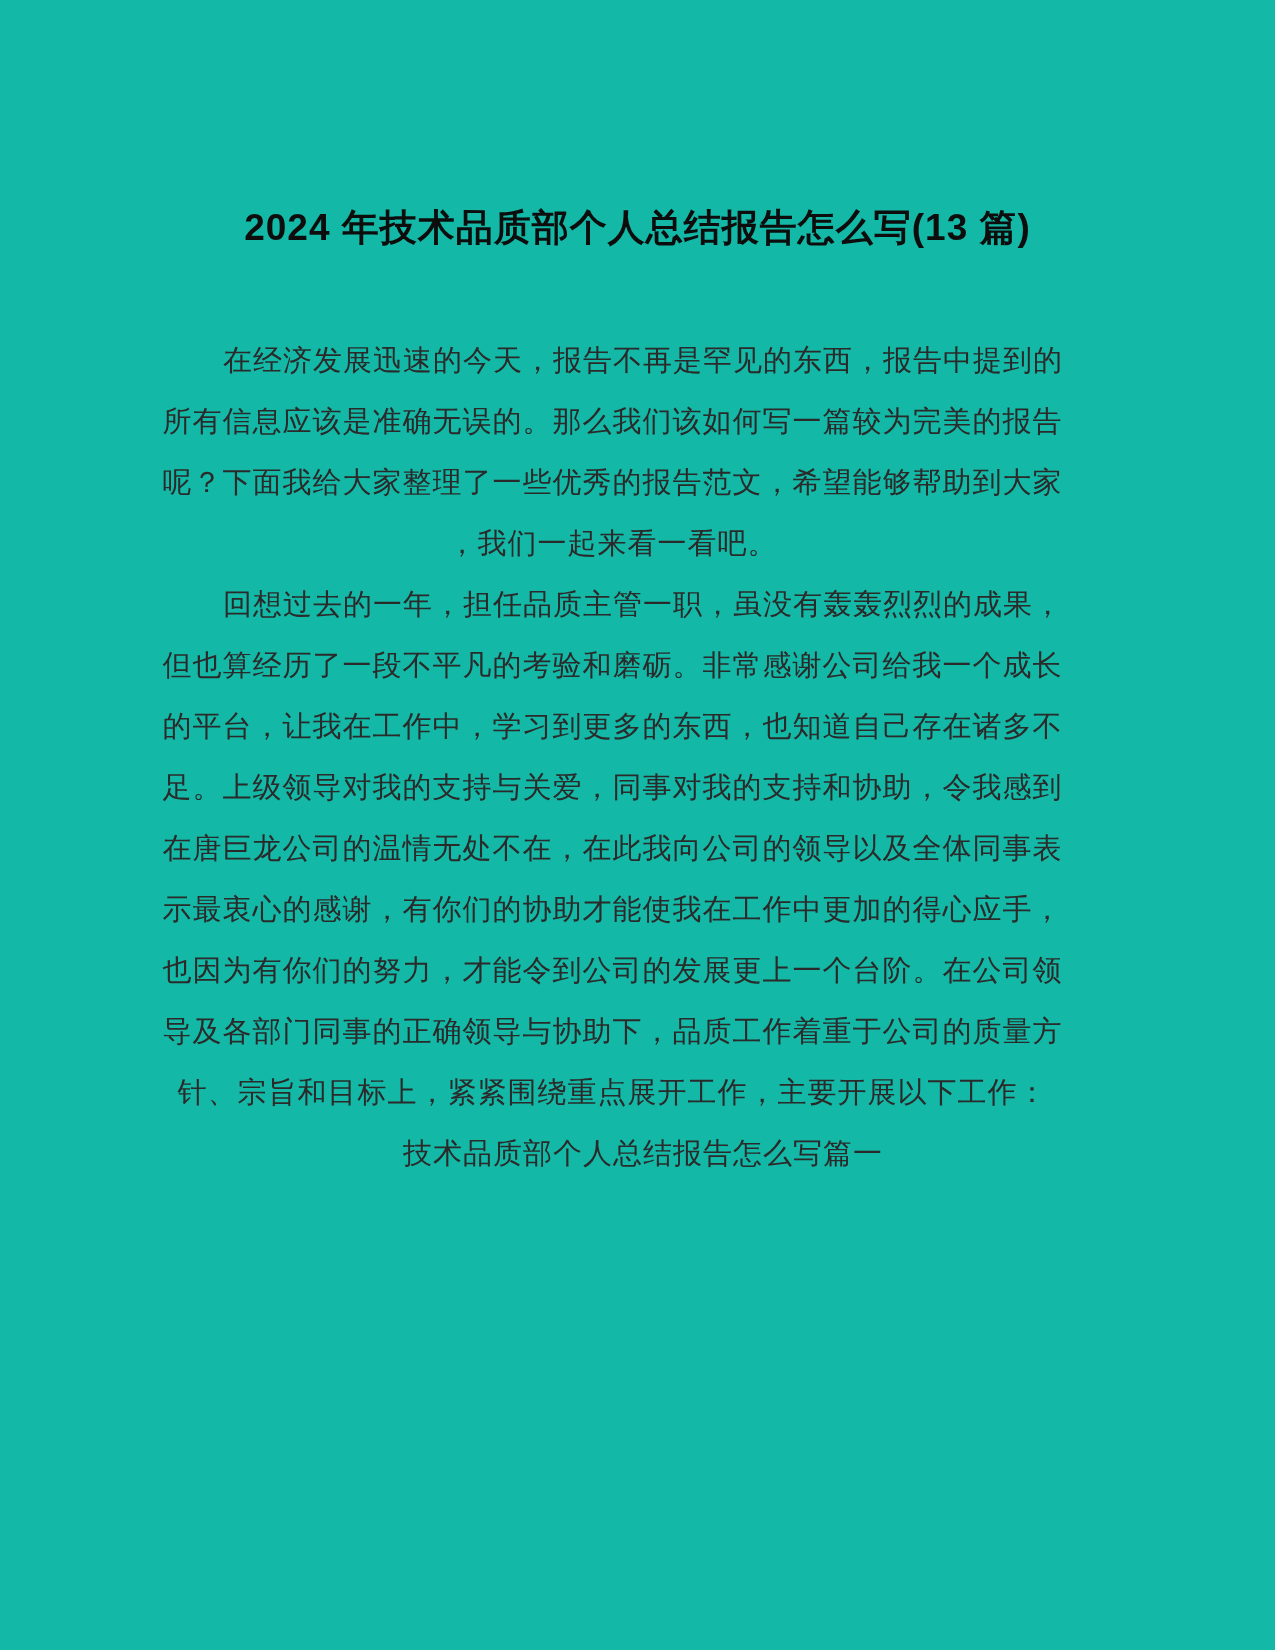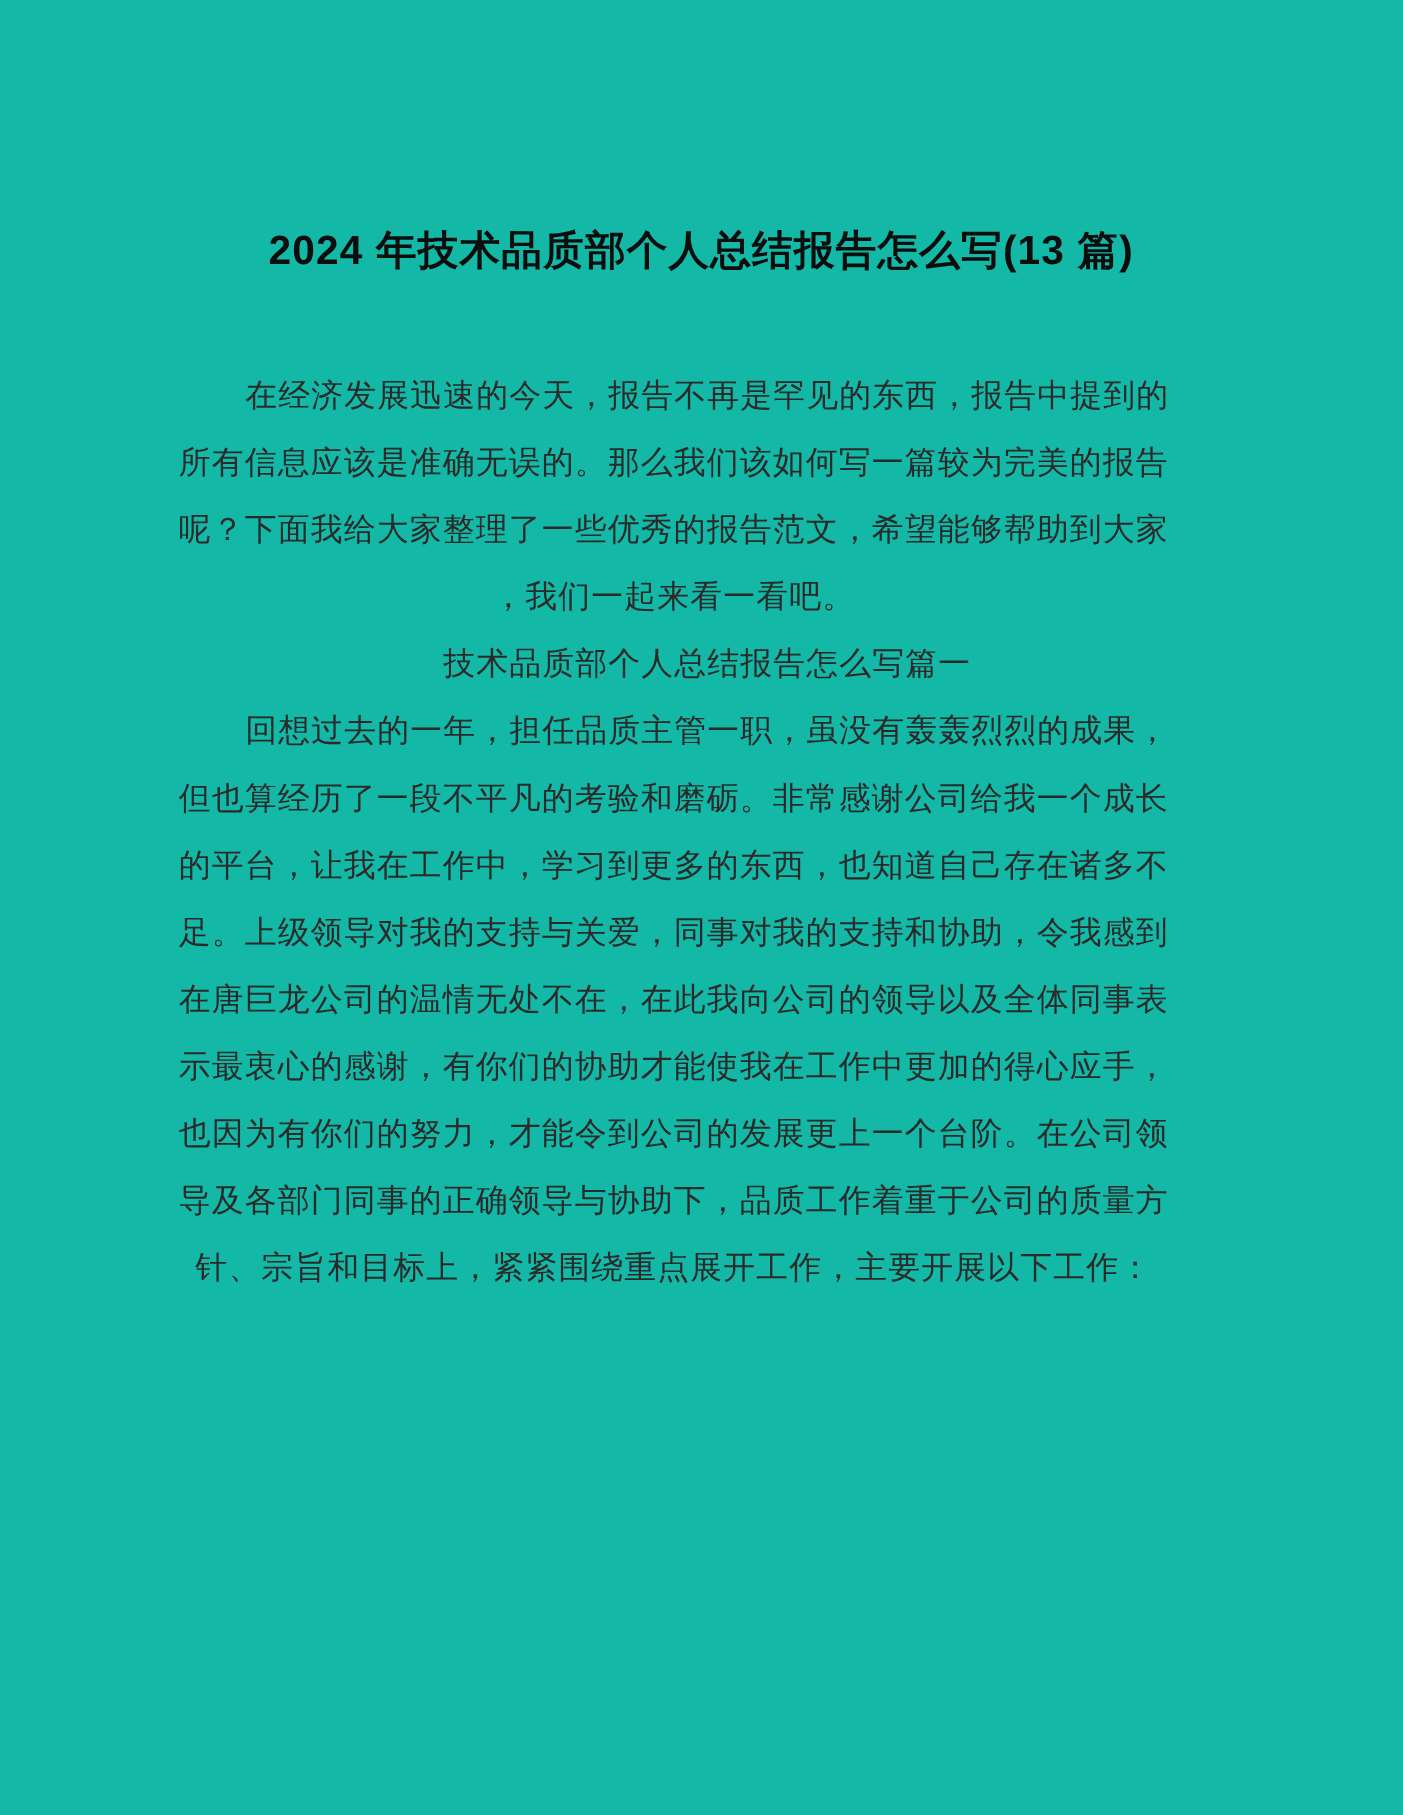--- a/index.html
+++ b/index.html
@@ -49,24 +49,24 @@
 </head>
 <body>
 
 <div class="page">
   <h1 class="doc-title">2024 年技术品质部个人总结报告怎么写(13 篇)</h1>
   <div class="doc-body">
       <p class="para indent">在经济发展迅速的今天，报告不再是罕见的东西，报告中提到的
 所有信息应该是准确无误的。那么我们该如何写一篇较为完美的报告
 呢？下面我给大家整理了一些优秀的报告范文，希望能够帮助到大家
 ，我们一起来看一看吧。</p>
-      <p class="para indent">技术品质部个人总结报告怎么写篇一</p>
       <p class="para indent">回想过去的一年，担任品质主管一职，虽没有轰轰烈烈的成果，
 但也算经历了一段不平凡的考验和磨砺。非常感谢公司给我一个成长
 的平台，让我在工作中，学习到更多的东西，也知道自己存在诸多不
 足。上级领导对我的支持与关爱，同事对我的支持和协助，令我感到
 在唐巨龙公司的温情无处不在，在此我向公司的领导以及全体同事表
 示最衷心的感谢，有你们的协助才能使我在工作中更加的得心应手，
 也因为有你们的努力，才能令到公司的发展更上一个台阶。在公司领
 导及各部门同事的正确领导与协助下，品质工作着重于公司的质量方
 针、宗旨和目标上，紧紧围绕重点展开工作，主要开展以下工作：</p>
+      <p class="para indent">技术品质部个人总结报告怎么写篇一</p>
     </div>
 </div>
 
 </body></html>

